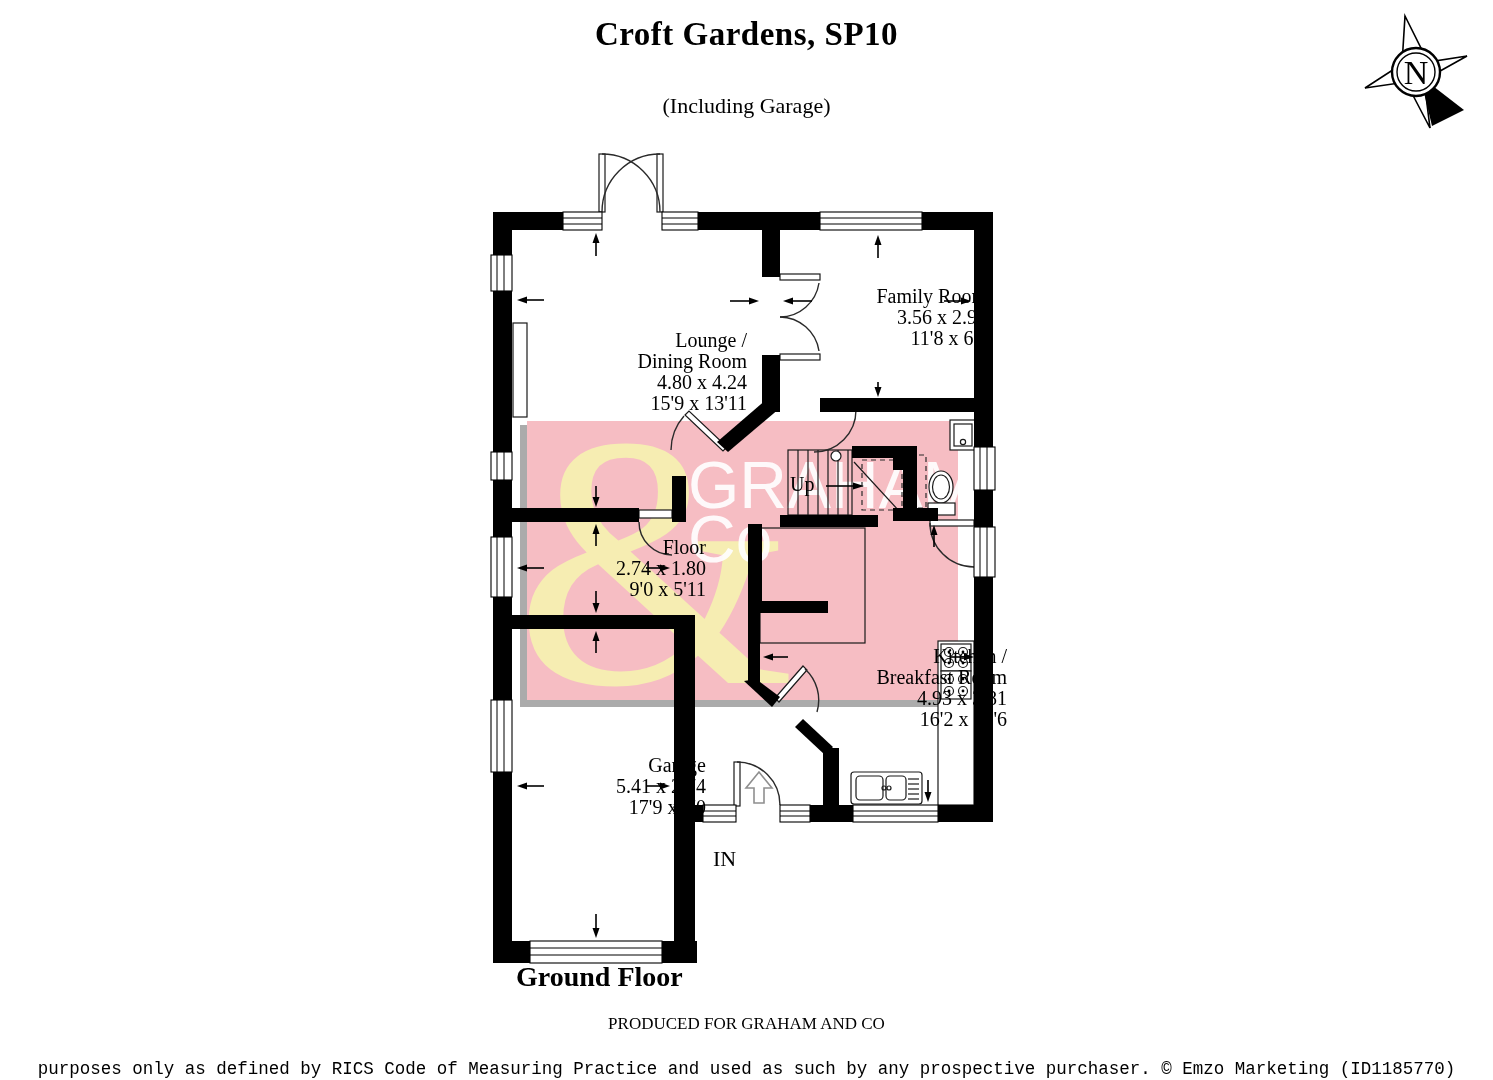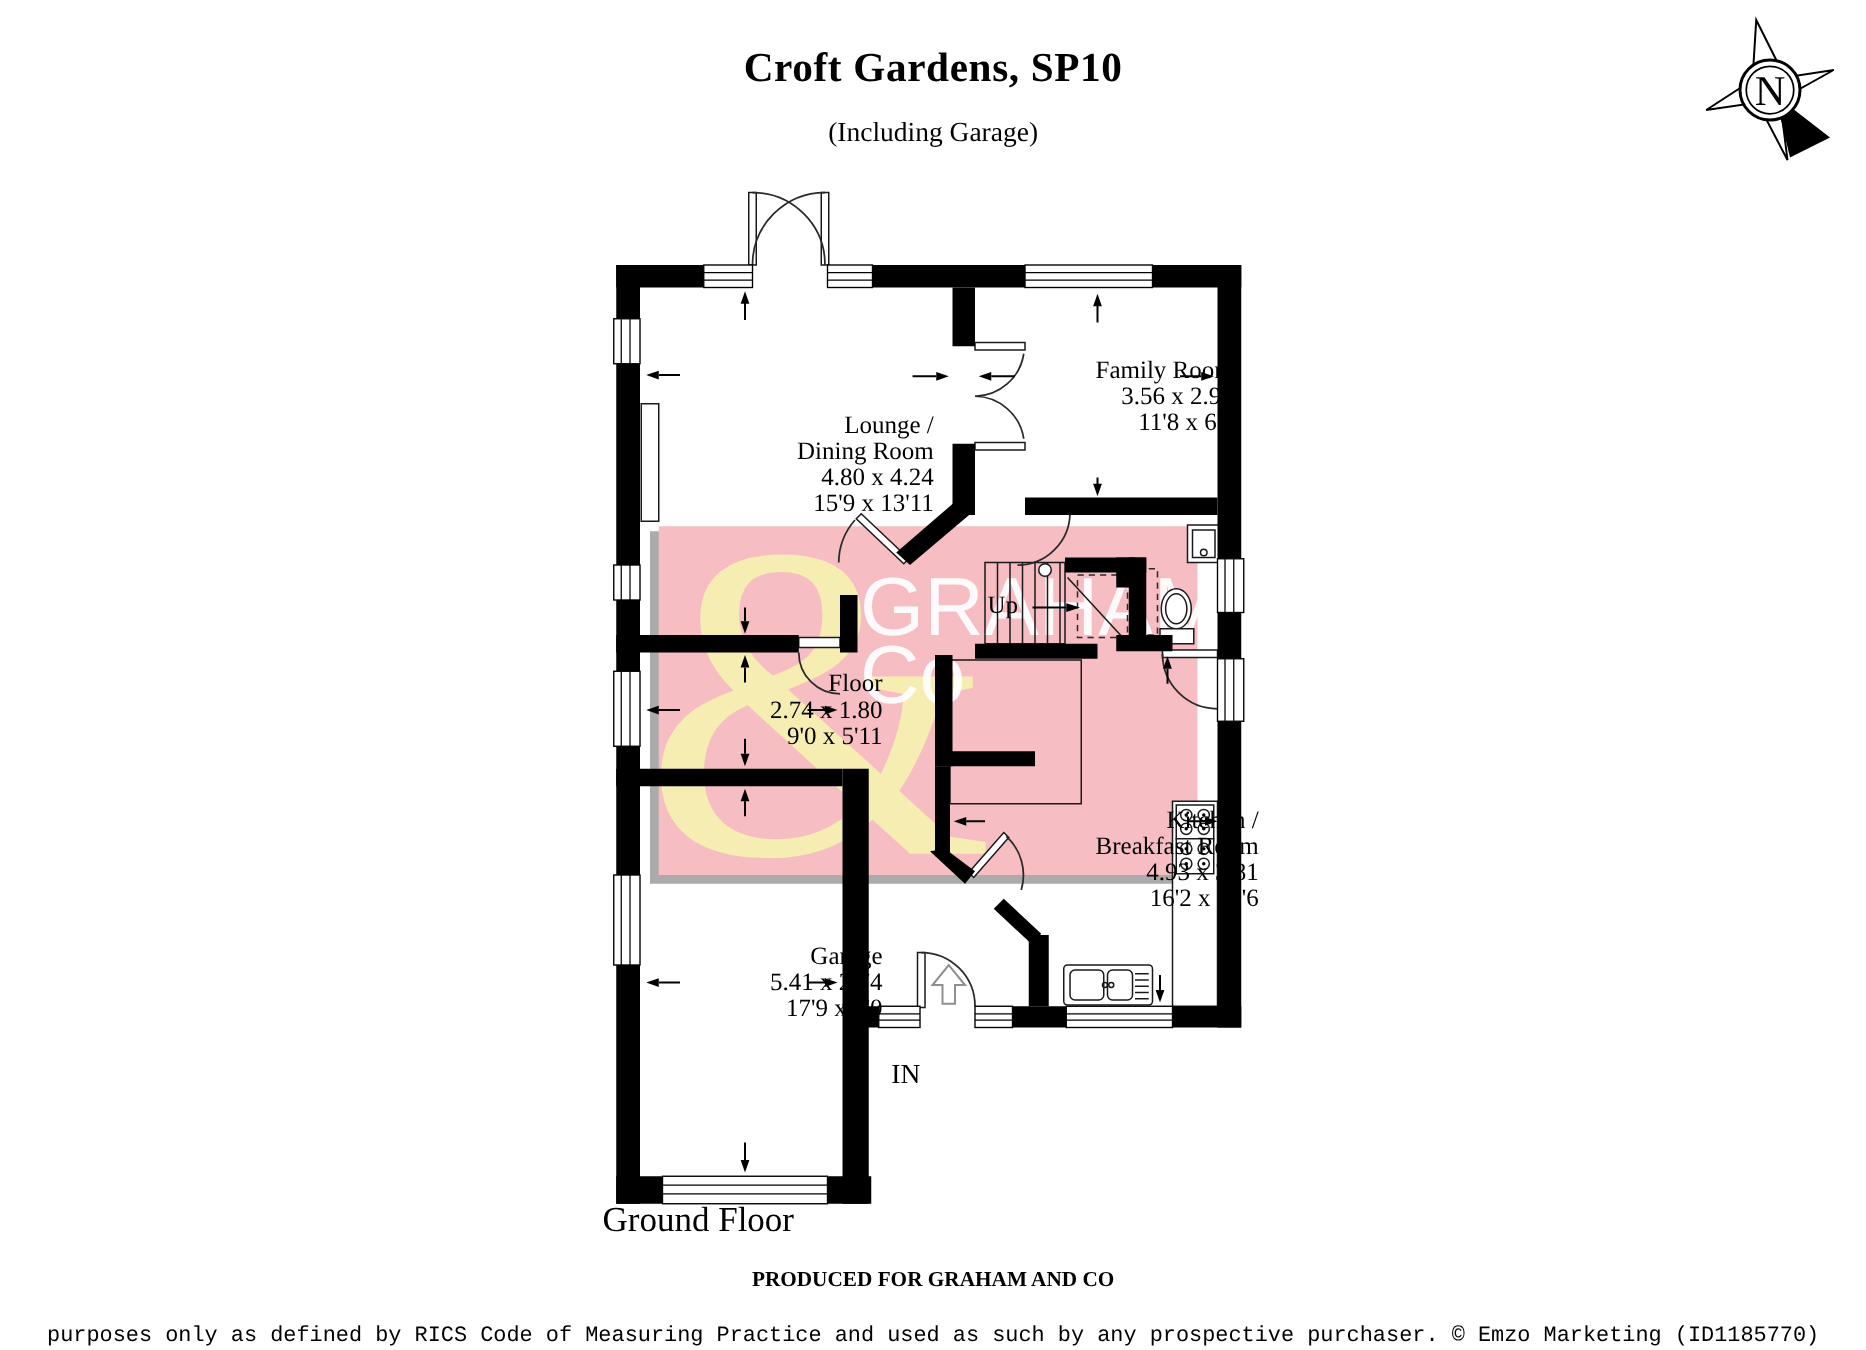--- a/index.html
+++ b/index.html
@@ -1,27 +1,27 @@
 <!DOCTYPE html>
 <html><head>
 <meta charset="utf-8">
 <style>
   html,body{margin:0;padding:0;background:#ffffff;}
   #stage{position:relative;width:1493px;height:1080px;background:#ffffff;
          font-family:"Liberation Serif", serif;color:#000;overflow:hidden;}
   .abs{position:absolute;}
   .ctr{text-align:center;}
-  #title{left:0;right:0;top:16px;font-size:33px;font-weight:bold;letter-spacing:.5px;margin-top:21px;}
+  #title{left:0;right:0;top:16px;font-size:33px;font-weight:bold;letter-spacing:.5px;}
   #subtitle{left:0;right:0;top:67px;font-size:22px;}
   #subtitle2{left:0;right:0;top:93px;font-size:22px;}
   .room-label{position:absolute;font-size:20px;line-height:21px;text-align:right;z-index:40;}
   #up-label{left:790px;top:473px;font-size:20px;z-index:40;text-align:center;}
   #in-label{left:713px;top:846px;width:100px;text-align:left;font-size:22px;z-index:40;}
-  #ground-floor{left:482px;top:961px;font-size:28px;font-weight:normal;z-index:40;}
-  #footer1{left:0;right:0;top:1014px;font-size:17px;font-weight:bold;}
+  #ground-floor{left:516px;top:961px;font-size:28px;font-weight:bold;z-index:40;}
+  #footer1{left:0;right:0;top:1014px;font-size:17px;font-weight:normal;}
   #footer2{left:0;right:0;top:1037px;font-size:17.5px;}
   #footer3{left:0;right:0;top:1059px;font-size:17.5px;font-family:Liberation Mono, monospace;}
   svg{position:absolute;left:0;top:0;z-index:10;}
   .wall{fill:#000;}
   .thin{stroke:#1a1a1a;stroke-width:1.2;fill:none;}
   .thin-w{stroke:#1a1a1a;stroke-width:1.2;fill:#fff;}
   .arc{stroke:#2a2a2a;stroke-width:1.4;fill:none;}
   .dash{stroke:#2a2a2a;stroke-width:1.2;fill:none;stroke-dasharray:5 4;}
   .dim{stroke:#000;stroke-width:1.6;fill:none;}
   .dimhead{fill:#000;stroke:none;}

